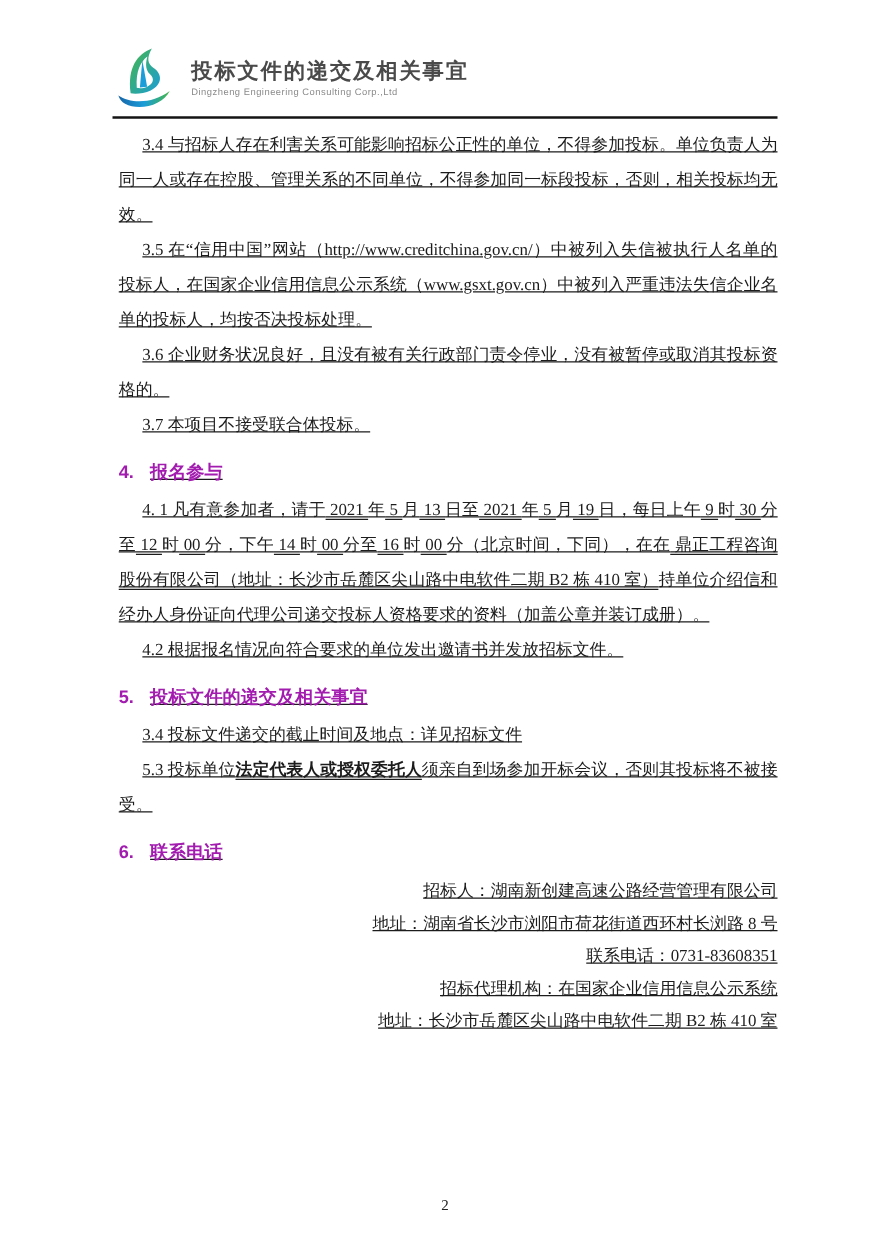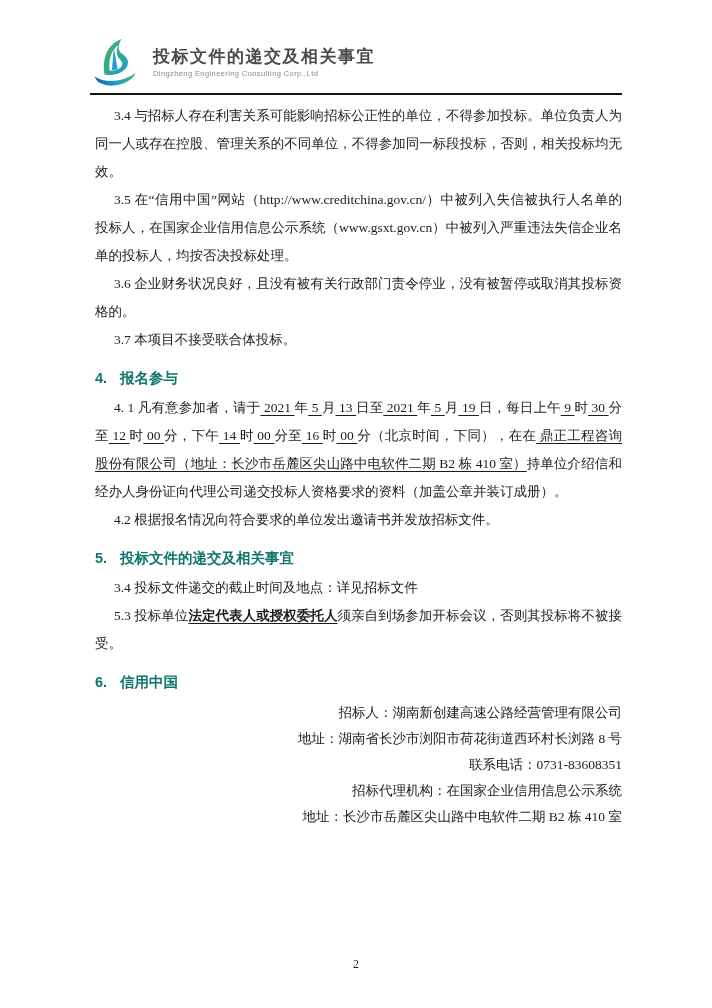--- a/index.html
+++ b/index.html
@@ -45,32 +45,33 @@
 
   
   .content {
     position: absolute;
     top: 102px;
     left: 95px;
     width: 527px;
     font-size: 13.5px;
     line-height: 28px;
     text-align: justify;
+    text-decoration: underline;
   }
   .para { margin: 0; text-indent: 1.4em; }
   .u { text-decoration: underline; text-underline-offset: 3px; }
   .b {
     font-weight: 700;
     font-family: "Liberation Sans", "DejaVu Sans", sans-serif;
   }
   .hd {
     font-family: "Liberation Sans", "DejaVu Sans", sans-serif;
     font-size: 14.5px;
     font-weight: 700;
-    color: #0f766e;
+    color: #a21caf;
     margin: 8px 0 0 0;
     line-height: 32px;
     text-indent: 0;
     text-align: left;
   }
   .hd .hd-num { display: inline-block; margin-right: 13px; }
   .contacts { margin-top: 2px; }
   .contacts p {
     margin: 0;
     padding-left: 34px;
@@ -134,21 +135,21 @@
     <p class="para"><span>4. 1 凡有意参加者，请于</span><span class="u"> 2021 </span><span>年</span><span class="u"> 5 </span><span>月</span><span class="u"> 13 </span><span>日至</span><span class="u"> 2021 </span><span>年</span><span class="u"> 5 </span><span>月</span><span class="u"> 19 </span><span>日，每日上午</span><span class="u"> 9 </span><span>时</span><span class="u"> 30 </span><span>分至</span><span class="u"> 12 </span><span>时</span><span class="u"> 00 </span><span>分，下午</span><span class="u"> 14 </span><span>时</span><span class="u"> 00 </span><span>分至</span><span class="u"> 16 </span><span>时</span><span class="u"> 00 </span><span>分（北京时间，下同），在在</span><span class="u"> 鼎正工程咨询股份有限公司（地址：长沙市岳麓区尖山路中电软件二期 B2 栋 410 室）</span><span>持单位介绍信和经办人身份证向代理公司递交投标人资格要求的资料（加盖公章并装订成册）。</span></p>
     <p class="para">4.2 根据报名情况向符合要求的单位发出邀请书并发放招标文件。</p>
 
     <p class="hd">
       <span class="hd-num">5.</span><span>投标文件的递交及相关事宜</span>
     </p>
     <p class="para">3.4 投标文件递交的截止时间及地点：详见招标文件</p>
     <p class="para"><span>5.3 投标单位</span><span class="u b">法定代表人或授权委托人</span><span>须亲自到场参加开标会议，否则其投标将不被接受。</span></p>
 
     <p class="hd">
-      <span class="hd-num">6.</span><span>信用中国</span>
+      <span class="hd-num">6.</span><span>联系电话</span>
     </p>
 
     <div class="contacts">
       <p>招标人：湖南新创建高速公路经营管理有限公司</p>
       <p>地址：湖南省长沙市浏阳市荷花街道西环村长浏路 8 号</p>
       <p>联系电话：0731-83608351</p>
       <p>招标代理机构：在国家企业信用信息公示系统</p>
       <p>地址：长沙市岳麓区尖山路中电软件二期 B2 栋 410 室</p>
     </div>
 

